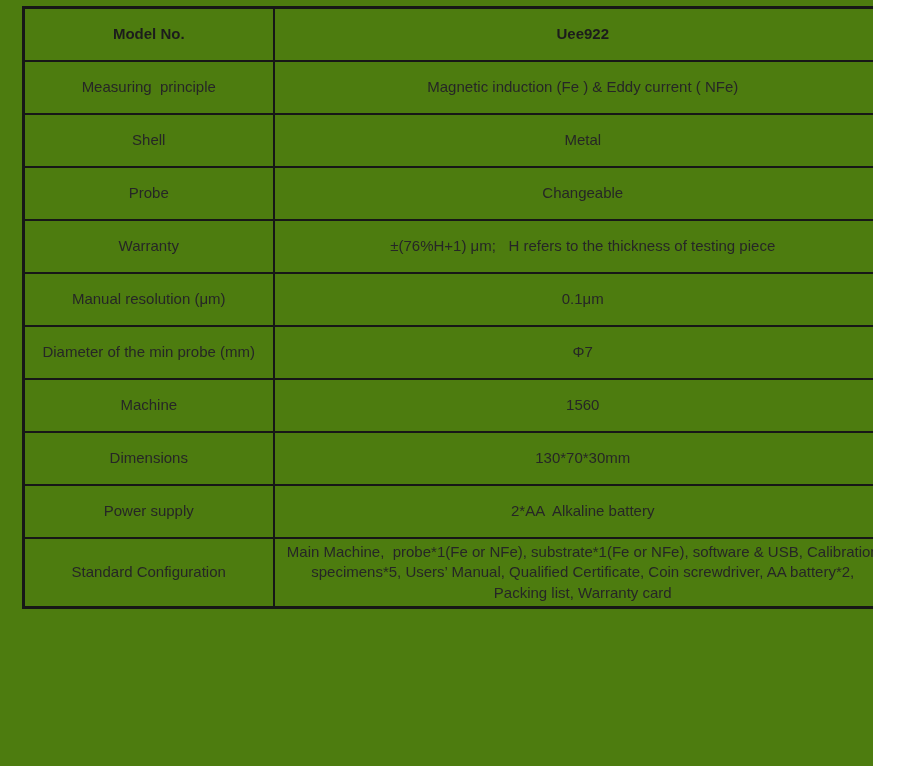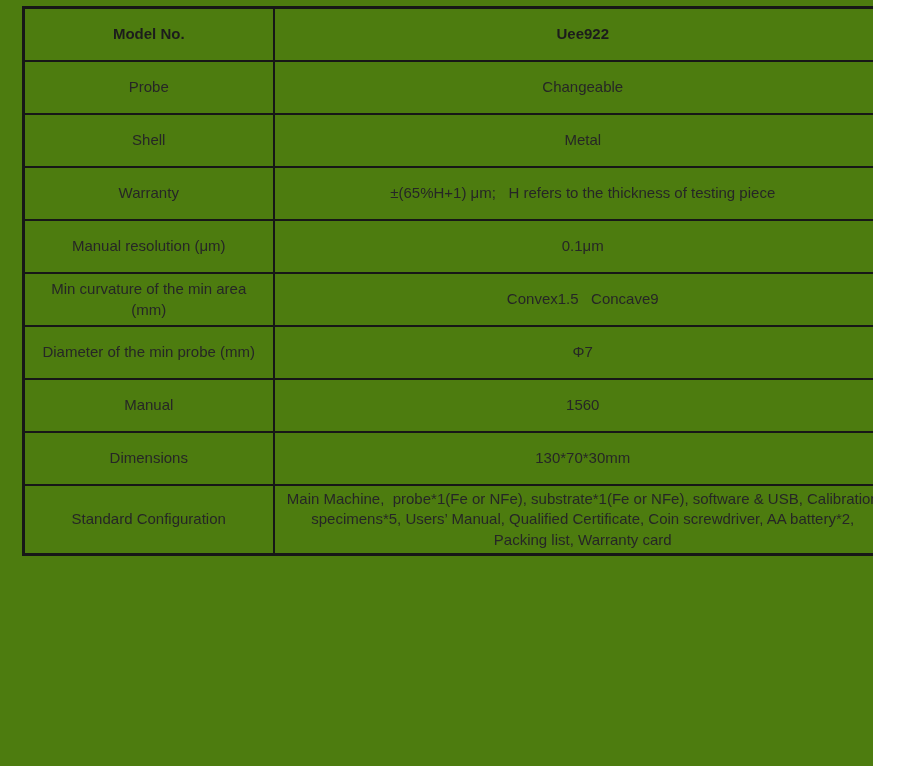--- a/index.html
+++ b/index.html
@@ -60,63 +60,67 @@
     <colgroup>
       <col class="c1">
       <col class="c2">
     </colgroup>
     <tbody id="spec-tbody">
   <tr>
     <td>Model No.</td>
     <td>Uee922</td>
   </tr>
 
+  <tr>
+    <td>Measuring  principle</td>
+    <td>Magnetic induction (Fe ) &amp; Eddy current ( NFe)</td>
+  </tr>
 
+
+  <tr>
+    <td>Shell</td>
+    <td>Metal</td>
+  </tr>
 
   <tr>
     <td>Probe</td>
     <td>Changeable</td>
   </tr>
 
   <tr>
-    <td>Shell</td>
-    <td>Metal</td>
-  </tr>
-
-  <tr>
     <td>Warranty</td>
-    <td>±(65%H+1) μm;   H refers to the thickness of testing piece</td>
+    <td>±(76%H+1) μm;   H refers to the thickness of testing piece</td>
   </tr>
 
   <tr>
     <td>Manual resolution (μm)</td>
     <td>0.1μm</td>
   </tr>
 
-  <tr>
-    <td>Min curvature of the min area (mm)</td>
-    <td>Convex1.5   Concave9</td>
-  </tr>
 
   <tr>
     <td>Diameter of the min probe (mm)</td>
     <td>Φ7</td>
   </tr>
 
 
   <tr>
-    <td>Manual</td>
+    <td>Machine</td>
     <td>1560</td>
   </tr>
 
   <tr>
     <td>Dimensions</td>
     <td>130*70*30mm</td>
   </tr>
 
+  <tr>
+    <td>Power supply</td>
+    <td>2*AA  Alkaline battery</td>
+  </tr>
 
   <tr>
     <td>Standard Configuration</td>
     <td>Main Machine,  probe*1(Fe or NFe), substrate*1(Fe or NFe), software &amp; USB, Calibration specimens*5, Users’ Manual, Qualified Certificate, Coin screwdriver, AA battery*2, Packing list, Warranty card</td>
   </tr>
 
 </tbody>
   </table>
 </div>
 

